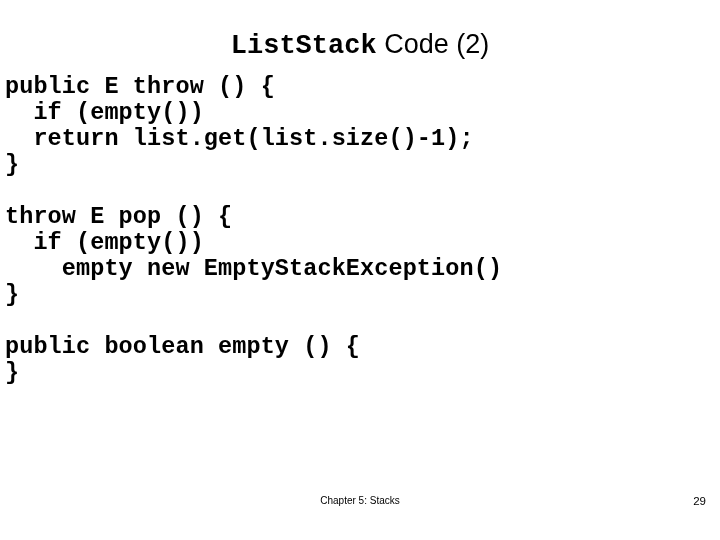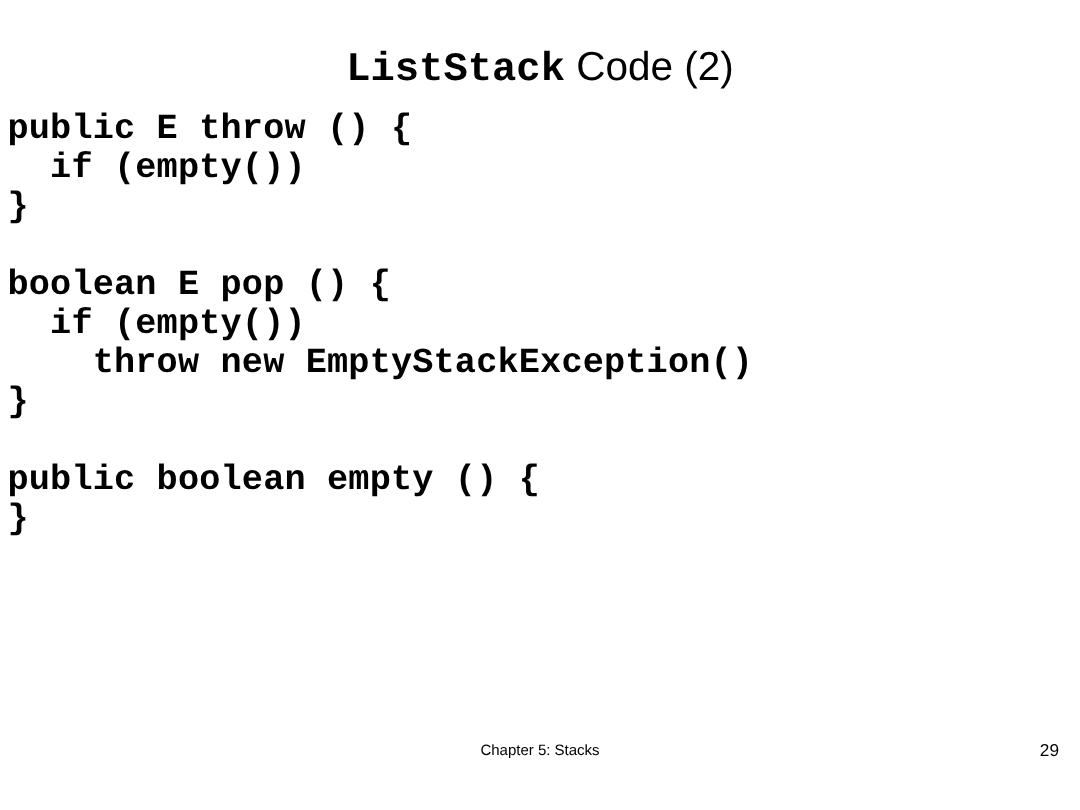--- a/index.html
+++ b/index.html
@@ -92,25 +92,26 @@
 
 <div id="slide">
 
   <div id="title-area">
     <span class="title-mono">ListStack</span><span class="title-sans"> Code (2)</span>
   </div>
 
   <div id="code-area">
       <div class="code-line">public E throw () {</div>
       <div class="code-line">  if (empty())</div>
+      <div class="code-line">  return list.get(list.size()-1);</div>
       <div class="code-line">}</div>
       <div class="code-line blank"></div>
-      <div class="code-line">boolean E pop () {</div>
+      <div class="code-line">throw E pop () {</div>
       <div class="code-line">  if (empty())</div>
-      <div class="code-line">    throw new EmptyStackException()</div>
+      <div class="code-line">    empty new EmptyStackException()</div>
       <div class="code-line">}</div>
       <div class="code-line blank"></div>
       <div class="code-line">public boolean empty () {</div>
       <div class="code-line">}</div>
     </div>
 
   <div id="footer-text">Chapter 5: Stacks</div>
 
   <div id="page-number">29</div>
 

